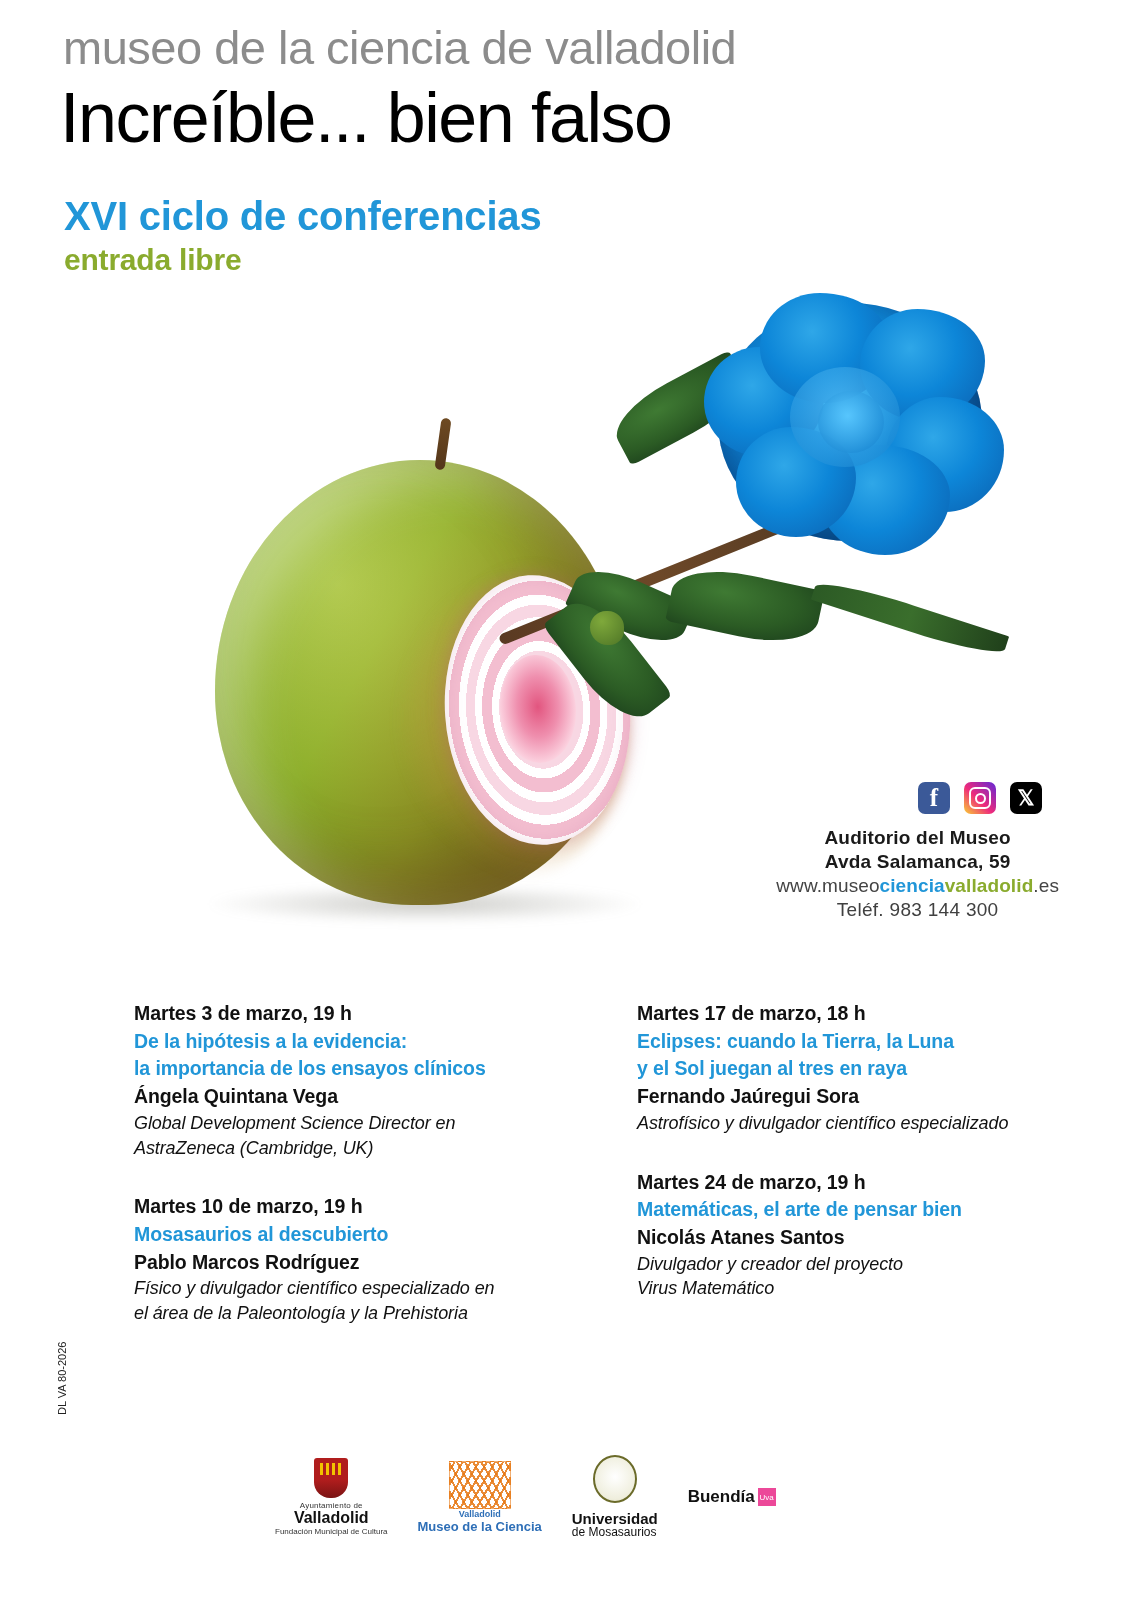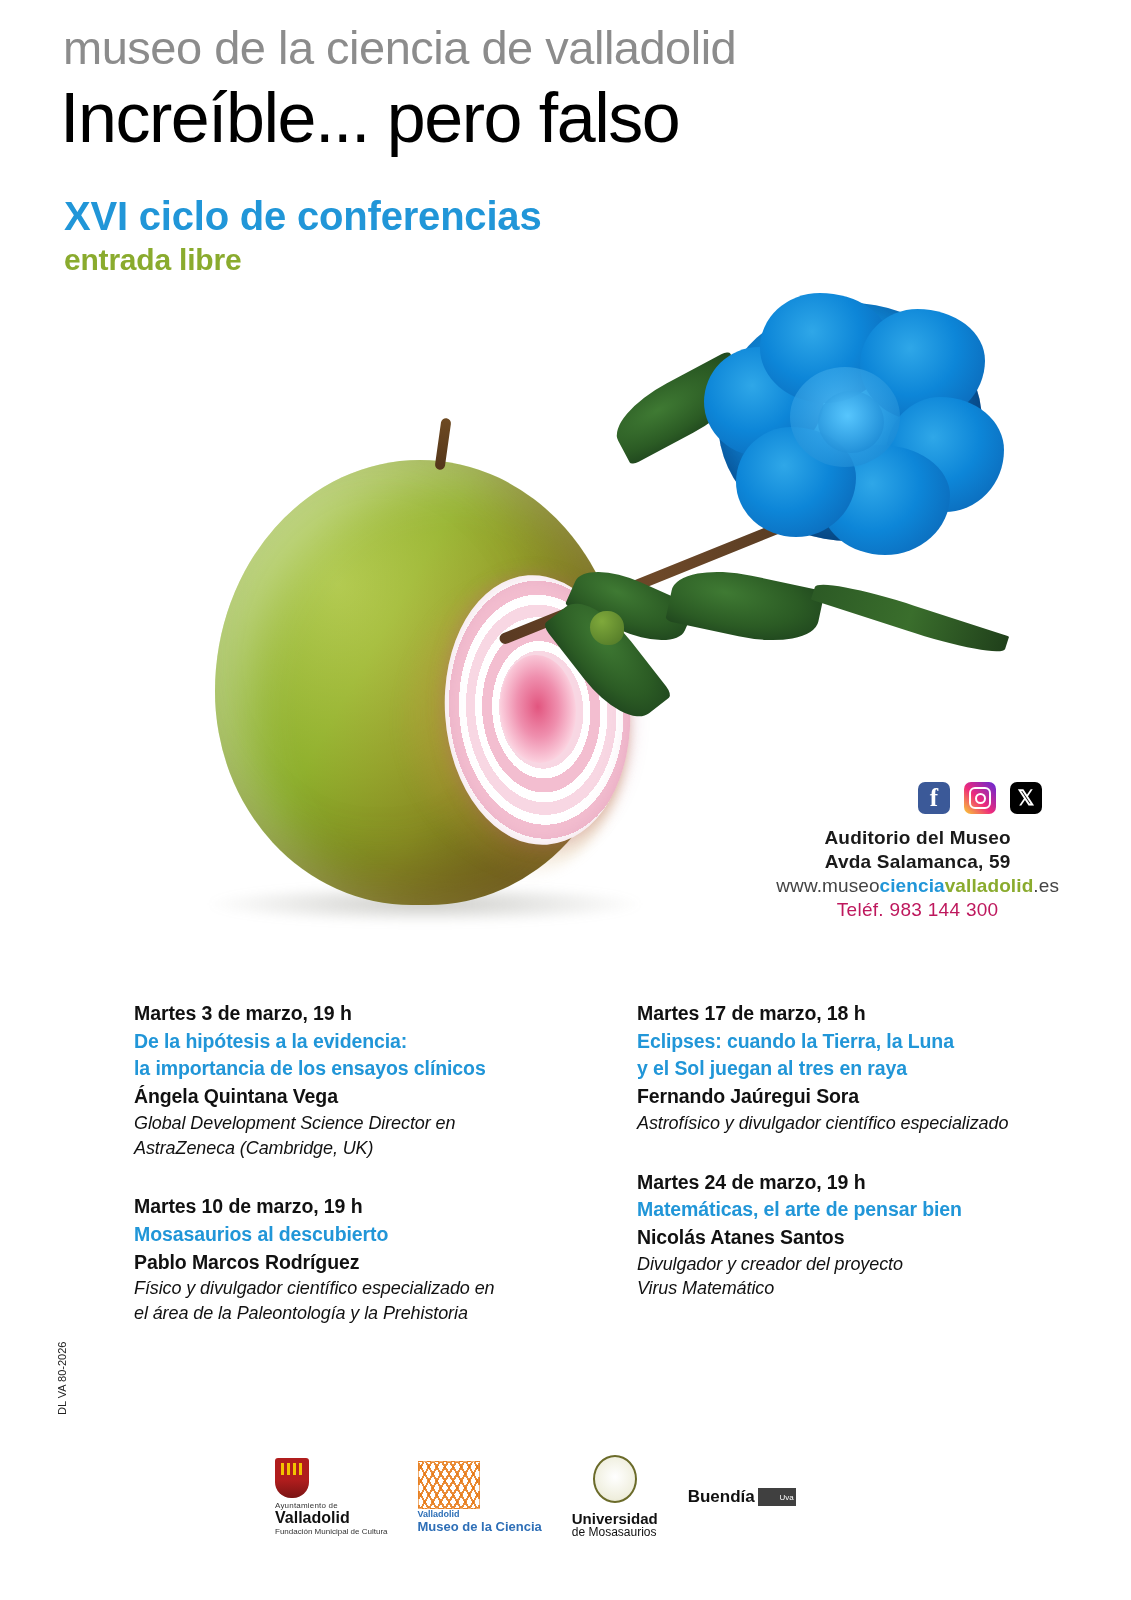--- a/index.html
+++ b/index.html
@@ -249,21 +249,21 @@
   .venue .web {
     font-size: 19px;
     letter-spacing: 0.1px;
     color: #555;
   }
   .web .b { color: #2196d8; font-weight: bold; }
   .web .g { color: #8aab2e; font-weight: bold; }
   .web .d { color: #444; }
   .venue .tel {
     font-size: 19px;
-    color: #be185d;
+    color: #404040;
     letter-spacing: 0.3px;
   }
 
   
   .program {
     position: absolute;
     left: 0;
     top: 1000px;
     width: 1131px;
   }
@@ -313,21 +313,21 @@
     white-space: nowrap;
   }
   .logos {
     position: absolute;
     left: 275px;
     top: 1455px;
     display: flex;
     align-items: center;
     gap: 30px;
   }
-  .logo { display: flex; flex-direction: column; align-items: flex-start; }
+  .logo { display: flex; flex-direction: column; align-items: center; }
 
   .logo-vll-shield {
     width: 34px; height: 40px;
     background: linear-gradient(180deg, #b01d1d 0%, #b01d1d 55%, #7a1414 100%);
     border-radius: 3px 3px 16px 16px;
     position: relative;
   }
   .logo-vll-shield:before {
     content: "";
     position: absolute; left: 6px; top: 5px; width: 22px; height: 12px;
@@ -353,27 +353,27 @@
     border-radius: 50%;
     background: radial-gradient(circle at 50% 45%, #fff 0%, #efeedd 70%, #dcd9bc 100%);
   }
   .logo-uva-t1 { font-size: 15px; font-weight: bold; color: #111; line-height: 1.0; }
   .logo-uva-t2 { font-size: 12px; color: #111; line-height: 1.1; }
 
   .logo-buendia {
     display: flex; align-items: center; gap: 3px;
   }
   .logo-buendia .bname { font-size: 17px; font-weight: bold; color: #111; }
-  .logo-buendia .bbox { width: 18px; height: 18px; background: #404040; color:#fff; font-size: 8px; display:flex; align-items:center; justify-content:center;padding-left:20px;}
+  .logo-buendia .bbox { width: 18px; height: 18px; background: #ec4899; color:#fff; font-size: 8px; display:flex; align-items:center; justify-content:center;}
 </style>
 </head>
 <body>
 
 <div class="hdr-museo">museo de la ciencia de valladolid</div>
-<div class="hdr-title">Increíble... pero falso</div>
+<div class="hdr-title">Increíble... bien falso</div>
 <div class="hdr-ciclo">XVI ciclo de conferencias</div>
 <div class="hdr-entrada">entrada libre</div>
 
 <div class="photo">
   <div class="apple-shadow"></div>
 
   <div class="apple">
     <div class="apple-blush"></div>
   </div>
   <div class="apple-stem"></div>

